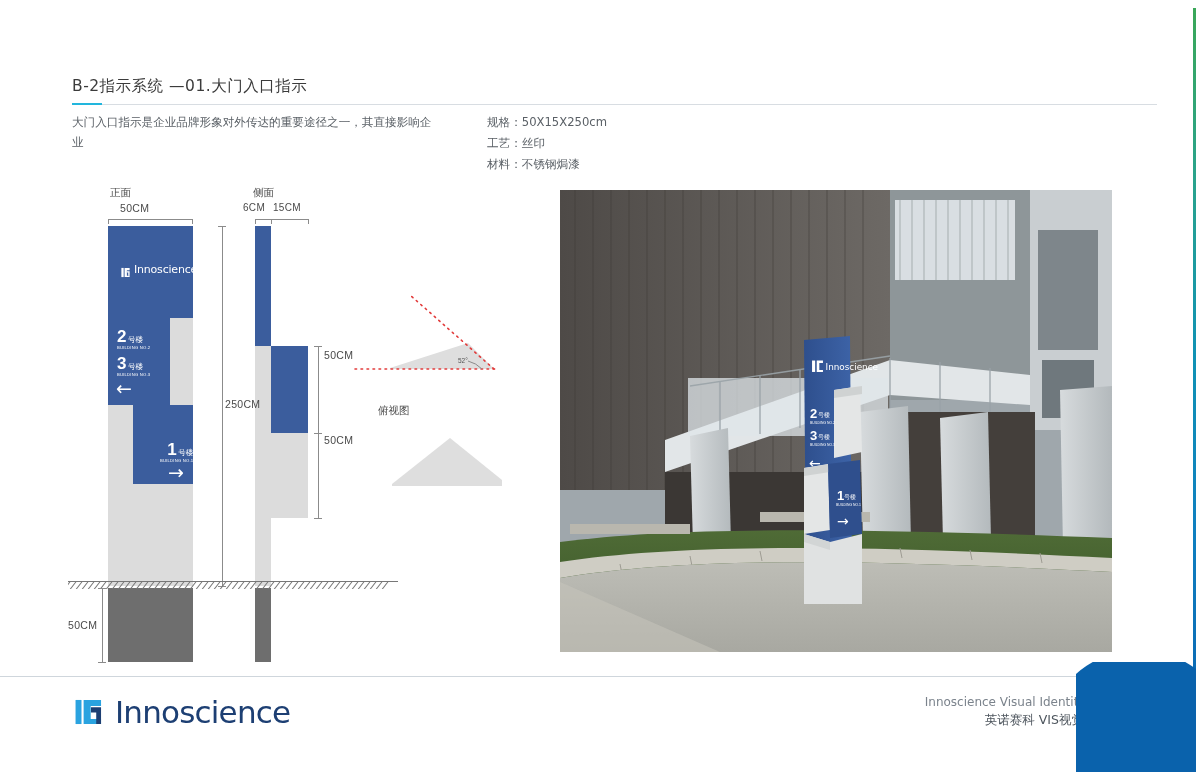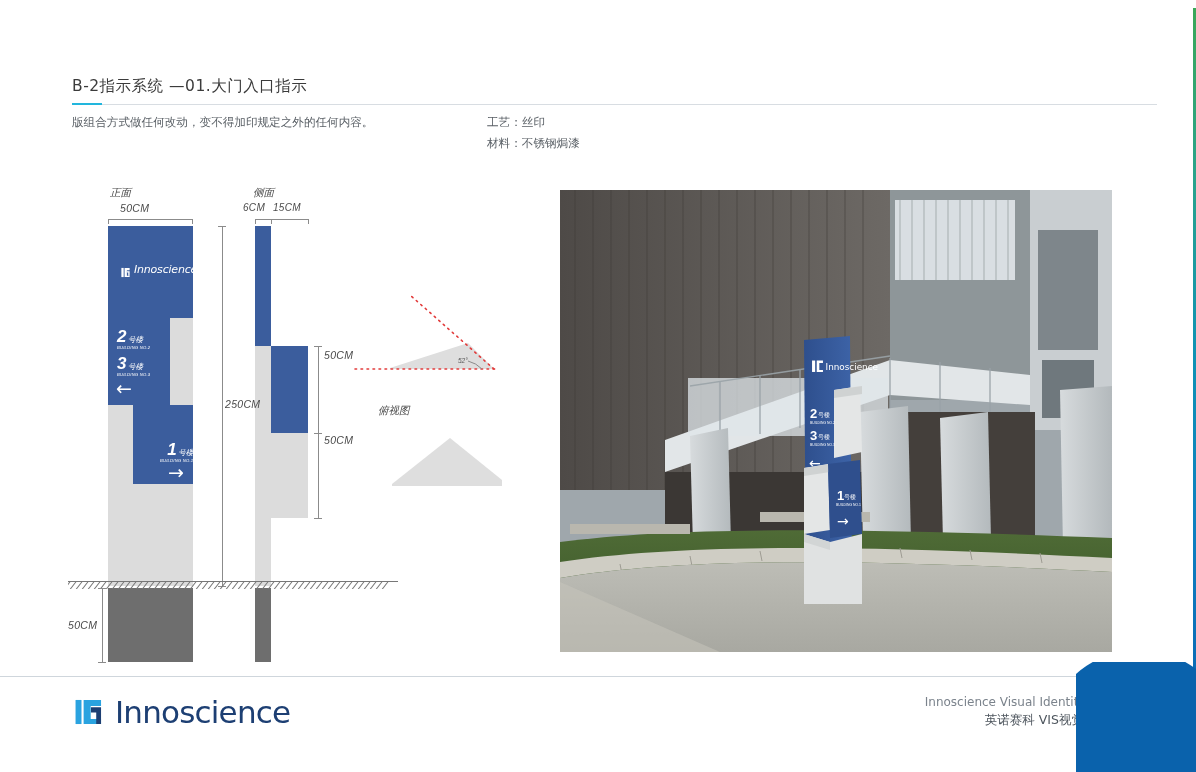--- a/index.html
+++ b/index.html
@@ -31,21 +31,21 @@
     font-size:11.6px;line-height:20px;color:#5a6066;
     font-family:"DejaVu Sans","Liberation Sans",sans-serif;
   }
   .specs{
     position:absolute;left:487px;top:104px;width:260px;
     font-size:11.6px;line-height:21px;color:#5a6066;
     font-family:"DejaVu Sans","Liberation Sans",sans-serif;
   }
 
   
-  .drawing{position:absolute;left:60px;top:168px;width:470px;height:480px;font-style:italic;}
+  .drawing{position:absolute;left:60px;top:168px;width:470px;height:480px;}
   .dw-label{position:absolute;font-size:10.5px;color:#4a4a4a;font-family:"DejaVu Sans","Liberation Sans",sans-serif;white-space:nowrap;}
   .dim-txt{position:absolute;font-size:10.5px;color:#4a4a4a;font-family:"Liberation Sans",sans-serif;white-space:nowrap;letter-spacing:.3px;}
 
   
   .blk{position:absolute;}
   .blue{background:#3b5d9d;}
   .lgray{background:#dcdcdc;}
   .dgray{background:#6e6e6e;}
 
   .logo-white{position:absolute;display:flex;align-items:center;gap:3px;}
@@ -87,24 +87,25 @@
 
   <div class="edge-bar"></div>
 
   <div class="header">
     <div class="header-title">B-2指示系统 —01.大门入口指示</div>
   </div>
   <div class="header-rule"></div>
   <div class="header-rule-accent"></div>
 
   <div class="intro">
-    <div>版组合方式做任何改动，变不得加印规定之外的任何内容。</div>
+    <div>大门入口指示是企业品牌形象对外传达的重要途径之一，其直接影响企业</div>
   </div>
 
   <div class="specs">
+    <div>规格：50X15X250cm</div>
     <div>工艺：丝印</div>
     <div>材料：不锈钢焗漆</div>
   </div>
 
   <div class="drawing">
 
     <div class="dw-label" style="left:50px;top:10px;">正面</div>
     <div class="dw-label" style="left:193px;top:10px;">侧面</div>
 
     <div class="dim-txt" style="left:60px;top:26px;">50CM</div>

